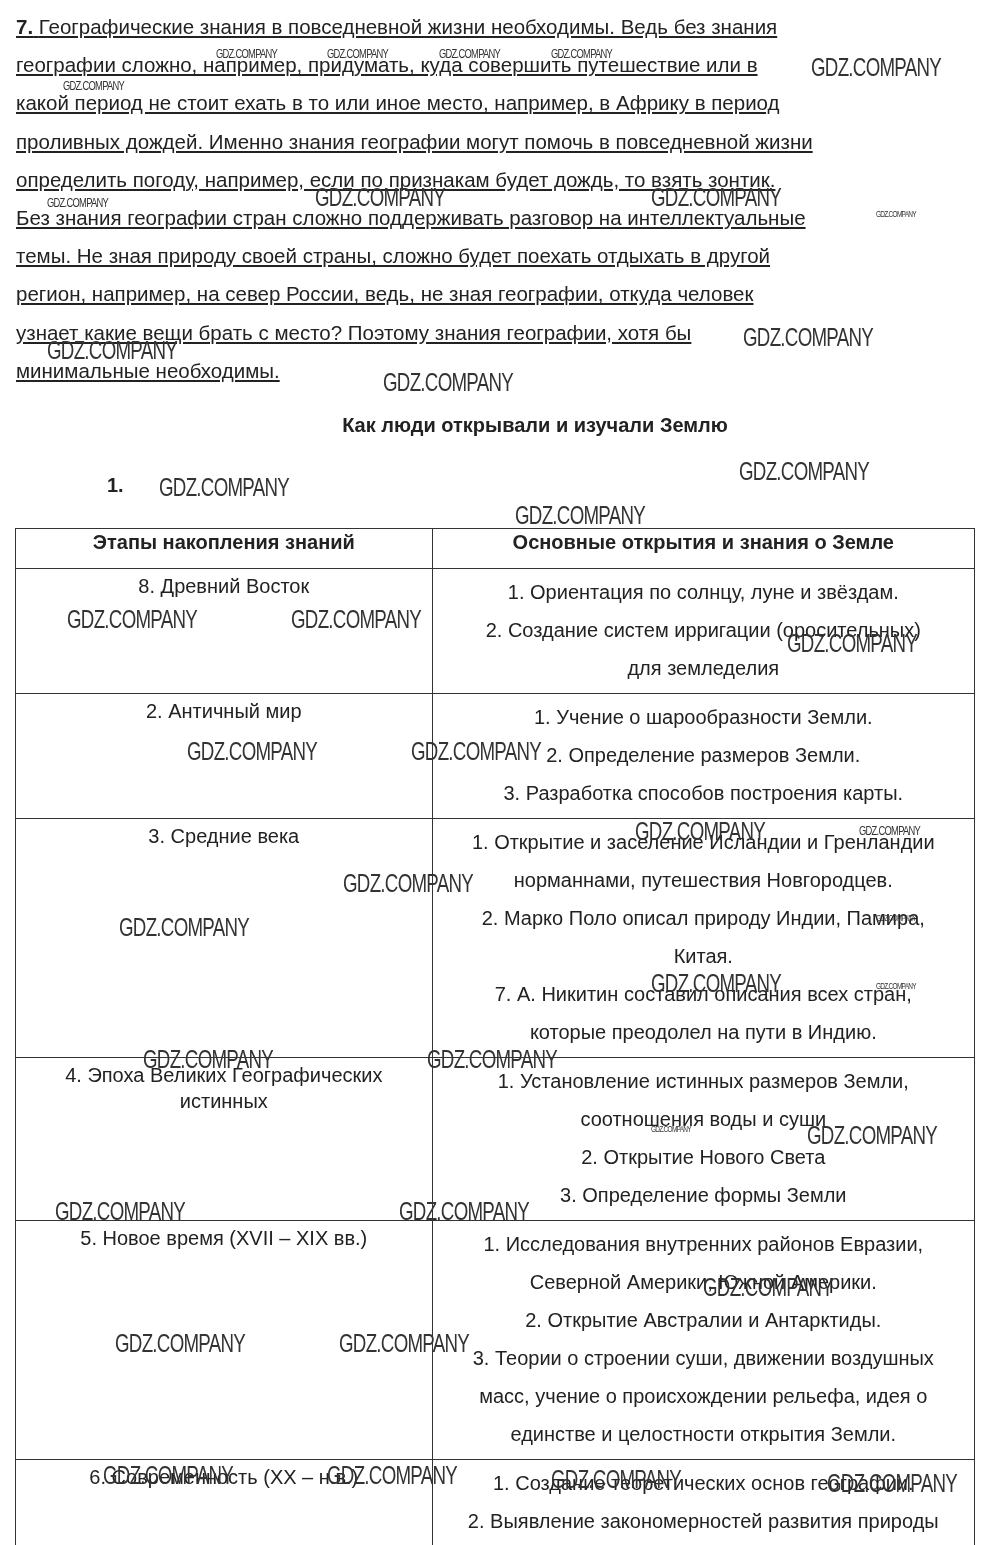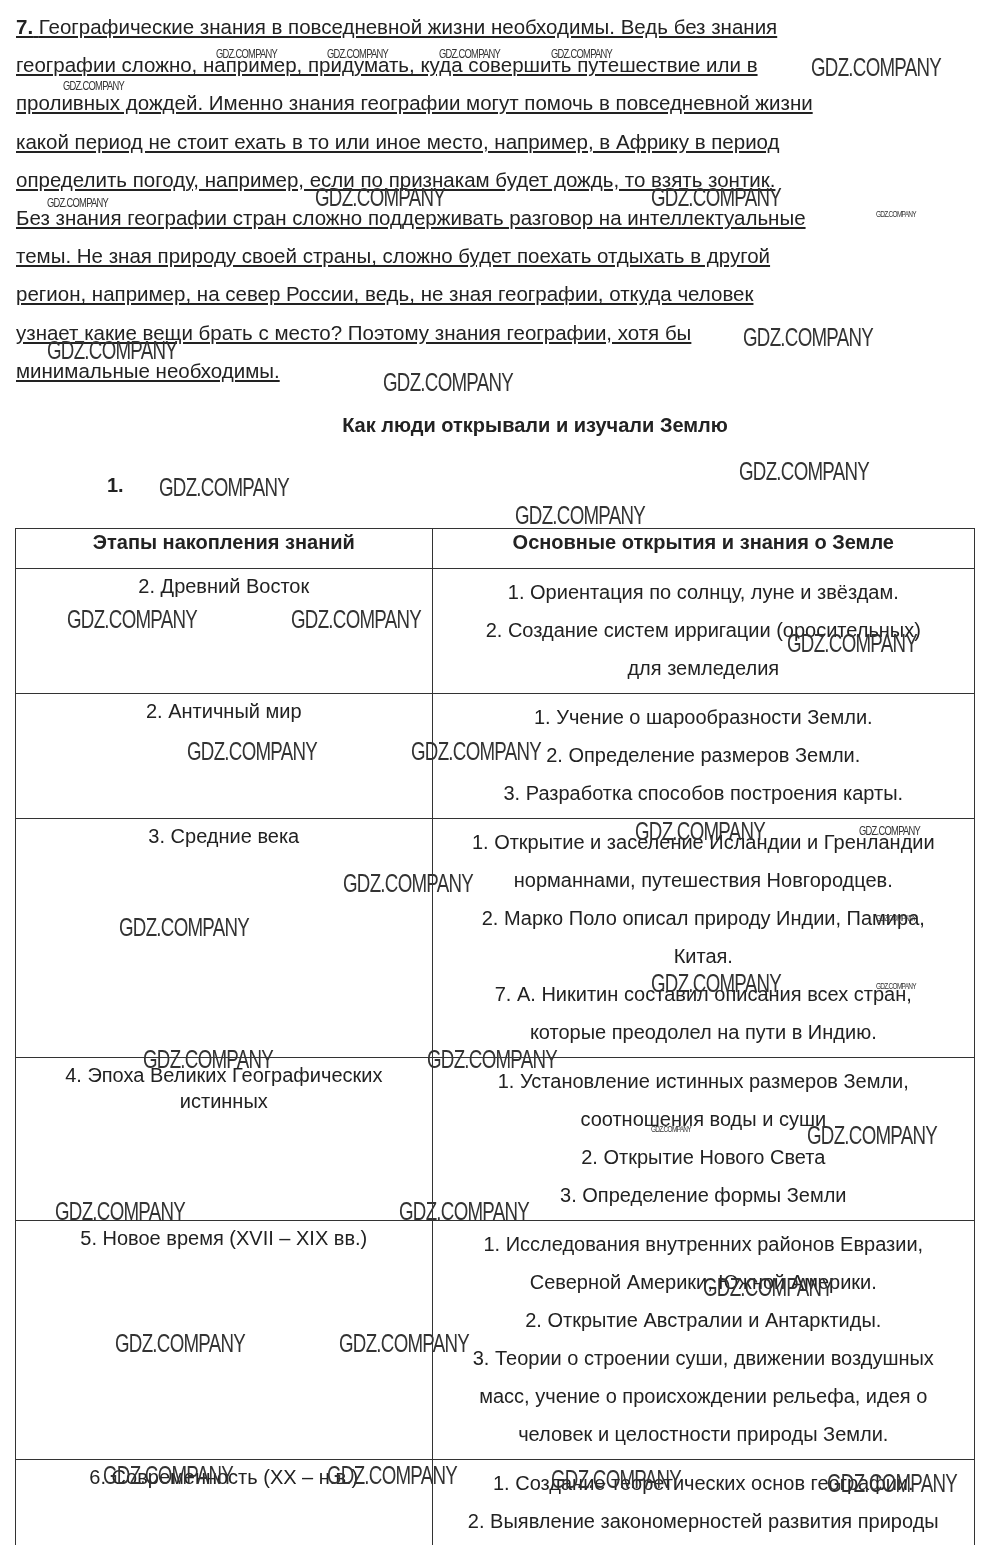--- a/index.html
+++ b/index.html
@@ -47,22 +47,22 @@
   .wm.big { font-size: 26px; }
   .wm.small { font-size: 13px; }
   .wm.tiny { font-size: 9px; }
 </style>
 </head>
 <body>
 
 <div class="para">
   <span class="line"><span class="num">7.</span> <span>Географические знания в повседневной жизни необходимы. Ведь без знания</span></span>
   <span class="line">географии сложно, например, придумать, куда совершить путешествие или в</span>
+  <span class="line">какой период не стоит ехать в то или иное место, например, в Африку в период</span>
   <span class="line">проливных дождей. Именно знания географии могут помочь в повседневной жизни</span>
-  <span class="line">какой период не стоит ехать в то или иное место, например, в Африку в период</span>
   <span class="line">определить погоду, например, если по признакам будет дождь, то взять зонтик.</span>
   <span class="line">Без знания географии стран сложно поддерживать разговор на интеллектуальные</span>
   <span class="line">темы. Не зная природу своей страны, сложно будет поехать отдыхать в другой</span>
   <span class="line">регион, например, на север России, ведь, не зная географии, откуда человек</span>
   <span class="line">узнает какие вещи брать с место? Поэтому знания географии, хотя бы</span>
   <span class="line">минимальные необходимы.</span>
 </div>
 
 <h2 class="section-title">Как люди открывали и изучали Землю</h2>
 <div class="task-num">1.</div>
@@ -74,21 +74,21 @@
     </colgroup>
   <thead>
     <tr>
       <th>Этапы накопления знаний</th>
       <th>Основные открытия и знания о Земле</th>
     </tr>
   </thead>
   <tbody>
     <tr class="row-1">
       <td>
-          <p class="stage">2. Древний Восток</p>
+          <p class="stage">8. Древний Восток</p>
         </td>
       <td>
         <p>1. Ориентация по солнцу, луне и звёздам.</p>
         <p>2. Создание систем ирригации (оросительных)</p>
         <p>для земледелия</p>
       </td>
     </tr>
     <tr class="row-2">
       <td>
           <p class="stage">2. Античный мир</p>
@@ -127,21 +127,21 @@
     <tr class="row-5">
       <td>
           <p class="stage">5. Новое время (XVII – XIX вв.)</p>
         </td>
       <td>
         <p>1. Исследования внутренних районов Евразии,</p>
         <p>Северной Америки, Южной Америки.</p>
         <p>2. Открытие Австралии и Антарктиды.</p>
         <p>3. Теории о строении суши, движении воздушных</p>
         <p>масс, учение о происхождении рельефа, идея о</p>
-        <p>человек и целостности природы Земли.</p>
+        <p>единстве и целостности открытия Земли.</p>
       </td>
     </tr>
     <tr class="row-6">
       <td>
           <p class="stage">6. Современность (XX – н.в.)</p>
         </td>
       <td>
         <p>1. Создание теоретических основ географии.</p>
         <p>2. Выявление закономерностей развития природы</p>
         <p>Земли.</p>

